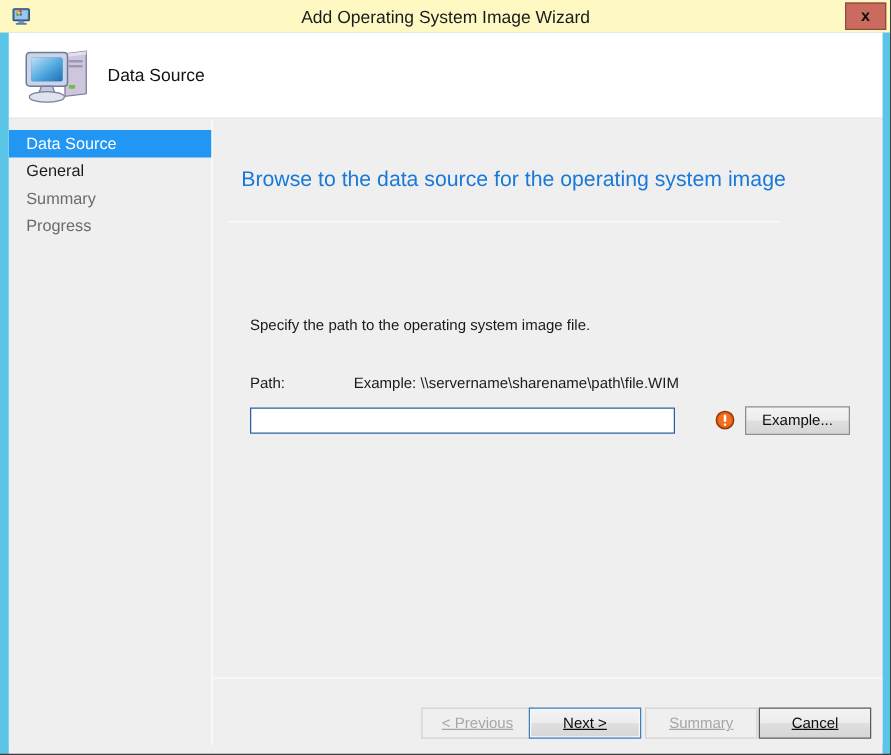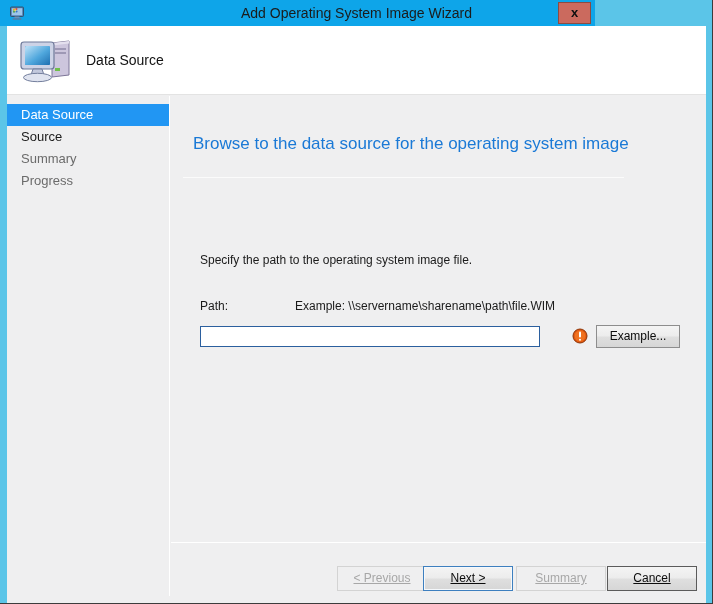--- a/index.html
+++ b/index.html
@@ -19,23 +19,23 @@
     height: 604px;
     box-sizing: border-box;
     background: #5bc5e8;
     overflow: hidden;
   }
 
   
   .titlebar {
     position: absolute;
     left: 0; top: 0;
-    width: 595px;
+    width: 713px;
     height: 26px;
-    background: #0ea5e9;
+    background: #fef9c3;
   }
   .titlebar-icon {
     position: absolute;
     left: 8px; top: 4px;
     width: 18px; height: 18px;
   }
   .titlebar-text {
     position: absolute;
     left: 0; top: 0;
     width: 713px;
@@ -173,21 +173,21 @@
     position: absolute;
     left: 29px;
     top: 203px;
     font-size: 12px;
     color: #1a1a1a;
     font-family: "Liberation Sans", sans-serif;
     white-space: nowrap;
   }
   .path-example {
     position: absolute;
-    left: 124px;
+    left: 112px;
     top: 203px;
     font-size: 12px;
     color: #1a1a1a;
     font-family: "Liberation Sans", sans-serif;
     white-space: nowrap;
   }
   .path-input {
     position: absolute;
     left: 29px;
     top: 230px;
@@ -345,21 +345,21 @@
       </span>
       <div class="header-title">Data Source</div>
     </div>
 
     <div class="sidebar">
       <div class="nav-spacer"></div>
       <div class="nav-item selected">
         <span>Data Source</span>
       </div>
       <div class="nav-item done">
-        <span>Source</span>
+        <span>General</span>
       </div>
       <div class="nav-item">
         <span>Summary</span>
       </div>
       <div class="nav-item">
         <span>Progress</span>
       </div>
     </div>
 
     <div class="content">

